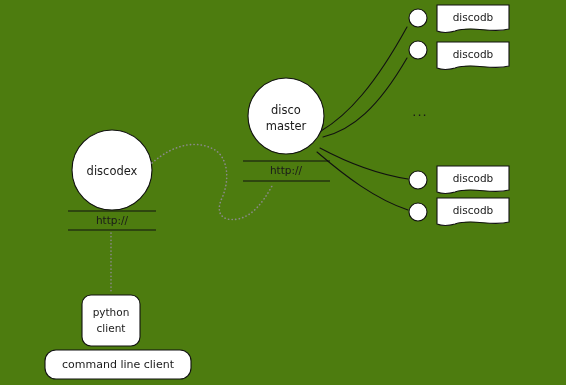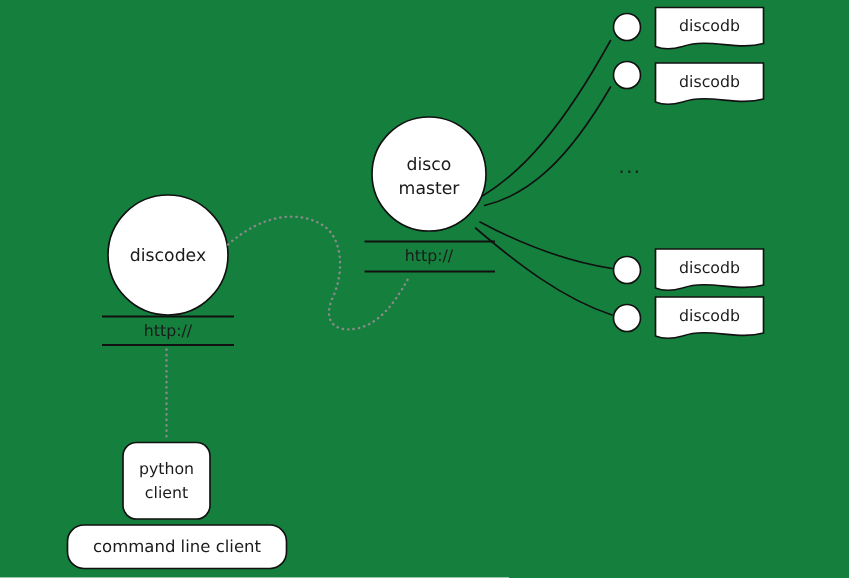--- a/index.html
+++ b/index.html
@@ -10,21 +10,21 @@
   body {
     width: 566px;
     height: 385px;
     font-family: "DejaVu Sans", "Liberation Sans", sans-serif;
     overflow: hidden;
   }
   #diagram-root {
     position: relative;
     width: 566px;
     height: 385px;
-    background: #15803d;
+    background: #4d7c0f;
   }
   svg#diagram-canvas {
     position: absolute;
     top: 0;
     left: 0;
     width: 566px;
     height: 385px;
   }
   .node-stroke {
     fill: #ffffff;

